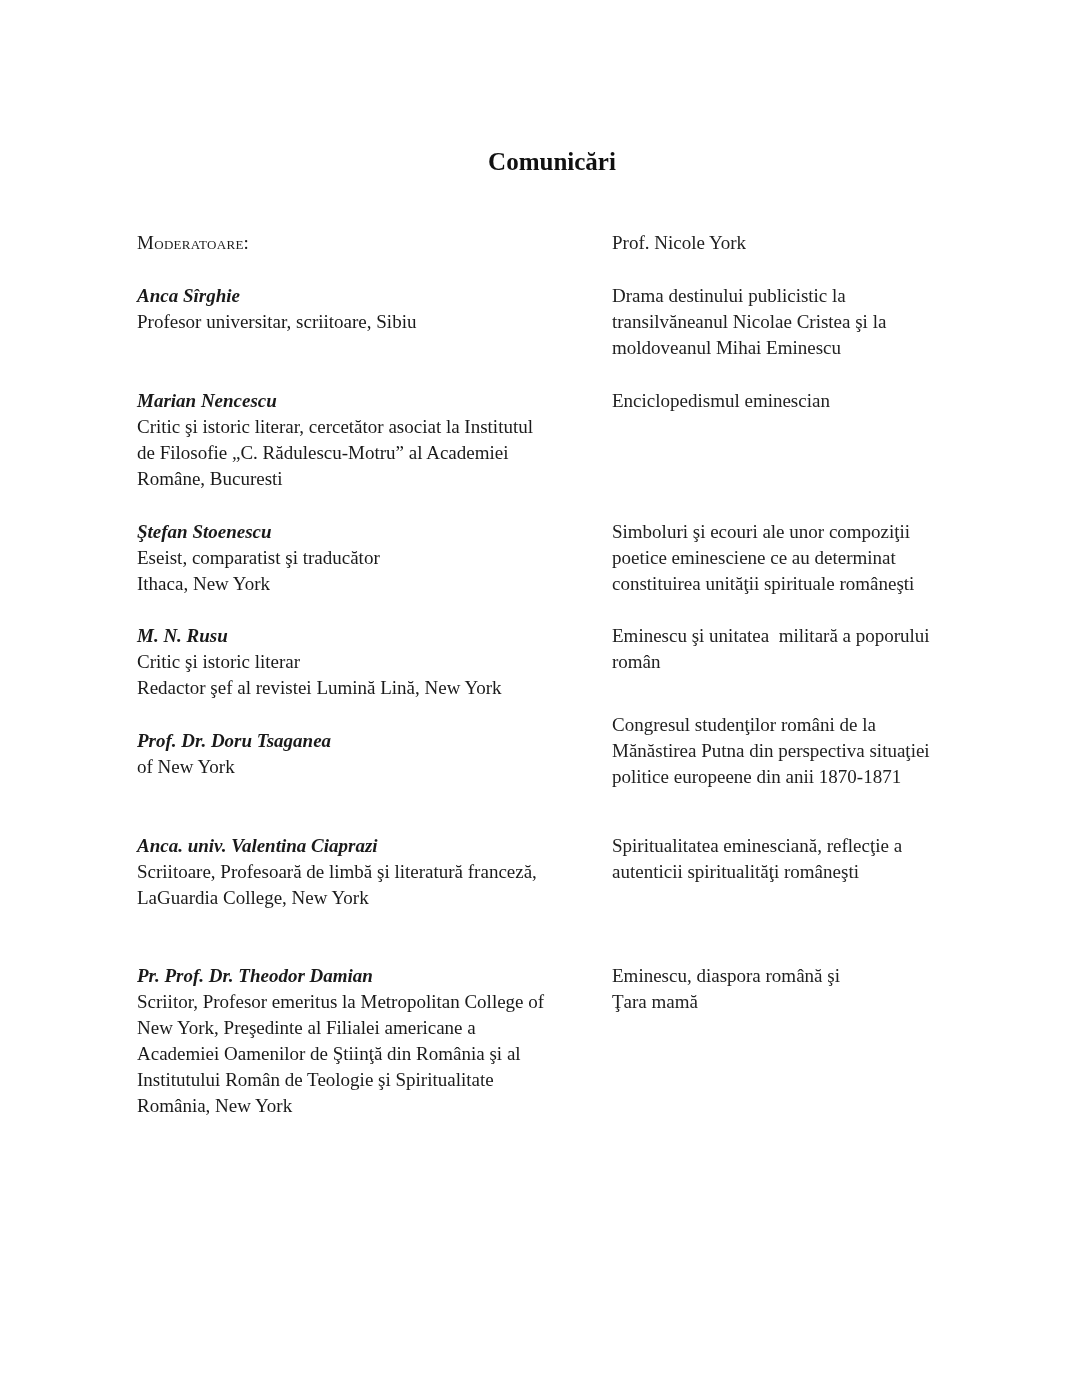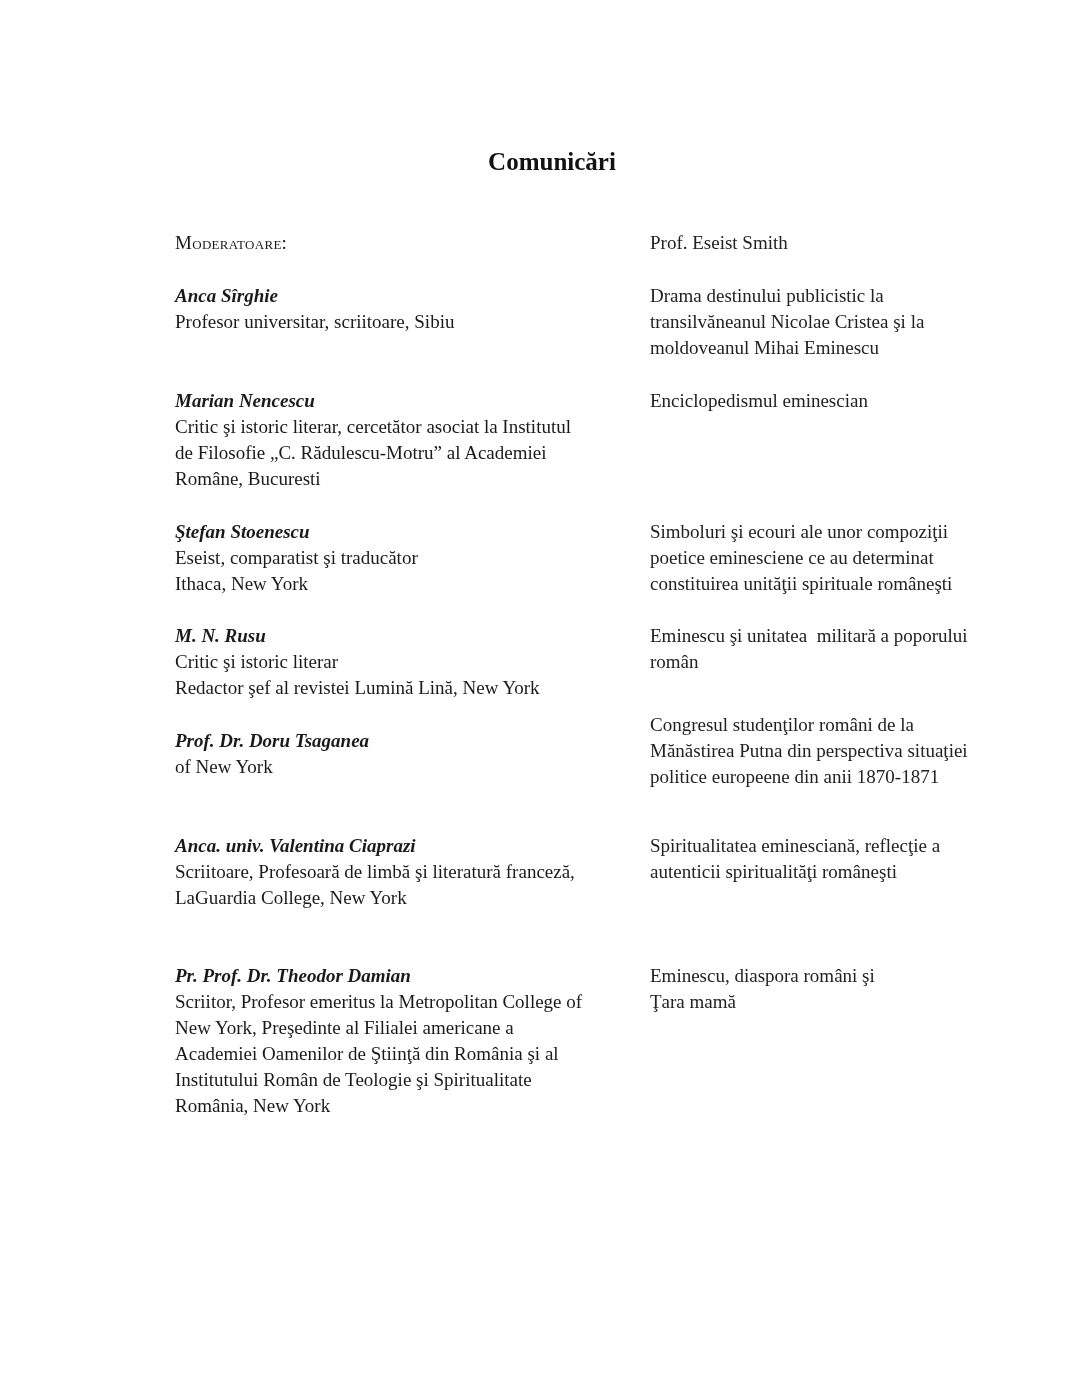--- a/index.html
+++ b/index.html
@@ -5,35 +5,35 @@
     html, body { margin: 0; padding: 0; background: #ffffff; }
     body {
       width: 1080px; height: 1397px; position: relative; overflow: hidden;
       font-family: "Liberation Serif", "DejaVu Serif", serif;
       color: #1a1a1a;
     }
     .title {
       position: absolute; top: 148px; left: 0; width: 1104px;
       text-align: center; font-weight: bold; font-size: 25px; color: #111;
     }
-    .left, .right { position: absolute; font-size: 19px; line-height: 26px; margin-left: 38px; }
+    .left, .right { position: absolute; font-size: 19px; line-height: 26px; }
     .left { left: 137px; width: 470px; }
     .right { left: 612px; width: 350px; color: #222; }
     .smallcaps { font-variant: small-caps; letter-spacing: 0.3px; }
     .name { font-weight: bold; display: block; font-style: italic; }
     .line { display: block; white-space: nowrap; }
     .em { }
   </style>
 </head>
 <body>
 
 <div class="title">Comunicări</div>
 
 <div class="left smallcaps" style="top:230px">Moderatoare:</div>
-<div class="right" style="top:230px;font-style:normal">Prof. Eseist Smith</div>
+<div class="right" style="top:230px;font-style:normal">Prof. Nicole York</div>
 
 <div class="left" style="top:283px">
   <span class="name">Anca Sîrghie</span>
   <span class="line">Profesor universitar, scriitoare, Sibiu</span>
 </div>
 <div class="right" style="top:283px">
   <span class="line">Drama destinului publicistic la</span>
   <span class="line">transilvăneanul Nicolae Cristea şi la</span>
   <span class="line">moldoveanul Mihai Eminescu</span>
 </div>
@@ -91,15 +91,15 @@
 
 <div class="left" style="top:963px">
   <span class="name">Pr. Prof. Dr. Theodor Damian</span>
   <span class="line">Scriitor, Profesor emeritus la Metropolitan College of</span>
   <span class="line">New York, Preşedinte al Filialei americane a</span>
   <span class="line">Academiei Oamenilor de Ştiinţă din România şi al</span>
   <span class="line">Institutului Român de Teologie şi Spiritualitate</span>
   <span class="line">România, New York</span>
 </div>
 <div class="right" style="top:963px">
-  <span class="line">Eminescu, diaspora români şi</span>
+  <span class="line">Eminescu, diaspora română şi</span>
   <span class="line">Ţara mamă</span>
 </div>
 
 </body></html>

